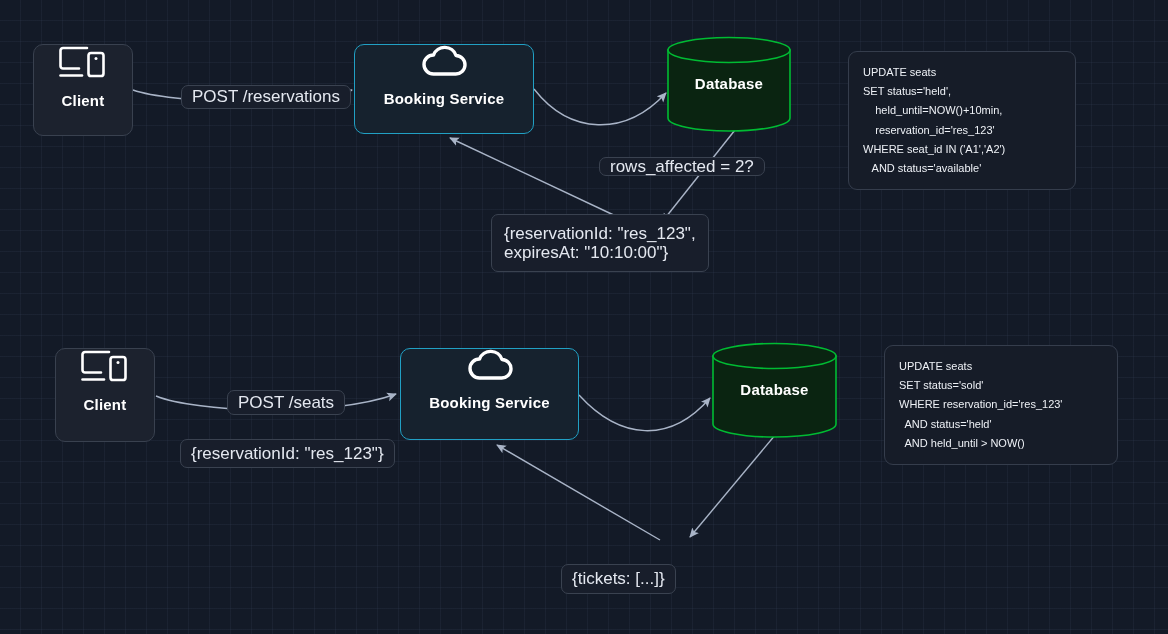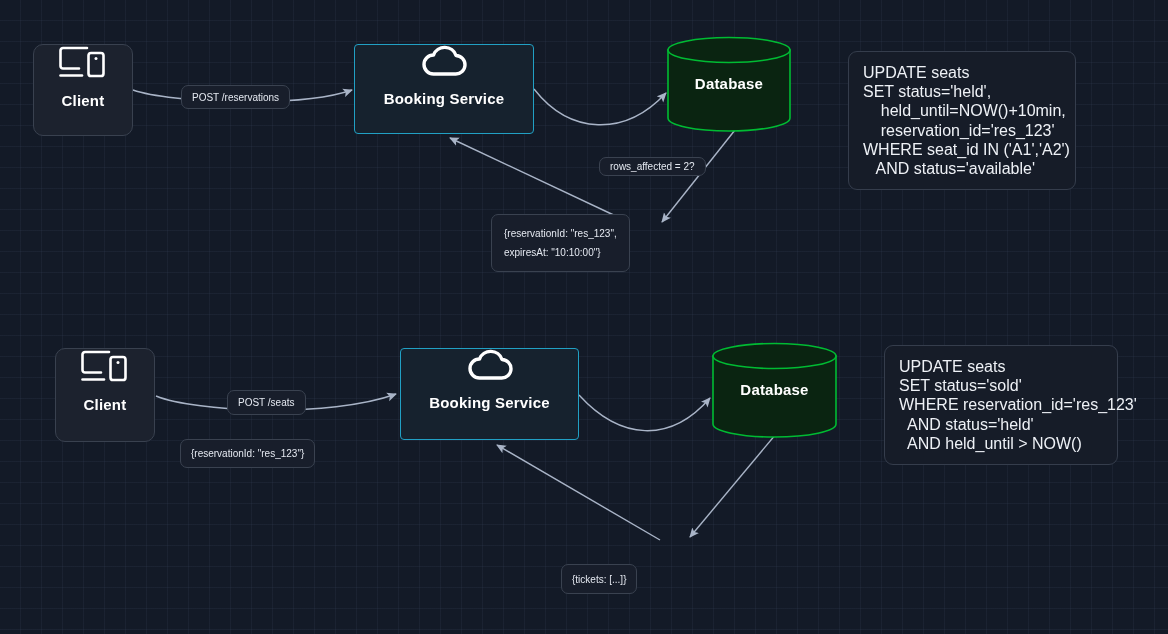--- a/index.html
+++ b/index.html
@@ -49,21 +49,21 @@
     color: #ffffff;
     font-size: 15px;
     font-weight: bold;
     letter-spacing: 0.2px;
   }
   .client-icon { margin-bottom: 7px; }
 
   .service-node {
     background: #16222e;
     border: 1.4px solid #21a0c4;
-    border-radius: 4px;
+    border-radius: 10px;
   }
   .service-icon { margin-bottom: 9px; }
 
   
   .db-node { position: absolute; }
   .db-node svg { position: absolute; left: 0; top: 0; }
   .db-label-wrap {
     position: absolute;
     left: 0;
     width: 100%;
@@ -71,21 +71,21 @@
   }
 
   
   .pill {
     position: absolute;
     box-sizing: border-box;
     background: #181e2b;
     border: 1px solid #3a4250;
     border-radius: 7px;
     color: #e4e8f0;
-    font-size: 10px;
+    font-size: 17px;
     display: flex;
     align-items: center;
     justify-content: center;
     padding: 0 10px;
     white-space: nowrap;
   }
   .pill.multiline {
     display: block;
     padding: 9px 12px;
     line-height: 19px;
@@ -95,21 +95,21 @@
 
   
   .sql-panel {
     position: absolute;
     box-sizing: border-box;
     background: #161c28;
     border: 1px solid #353d4c;
     border-radius: 9px;
     padding: 11px 14px;
     color: #eef1f6;
-    font-size: 16px;
+    font-size: 11px;
     line-height: 19.2px;
     white-space: pre;
     text-align: left;
   }
 </style>
 </head>
 <body>
 
 <div id="canvas">
 

